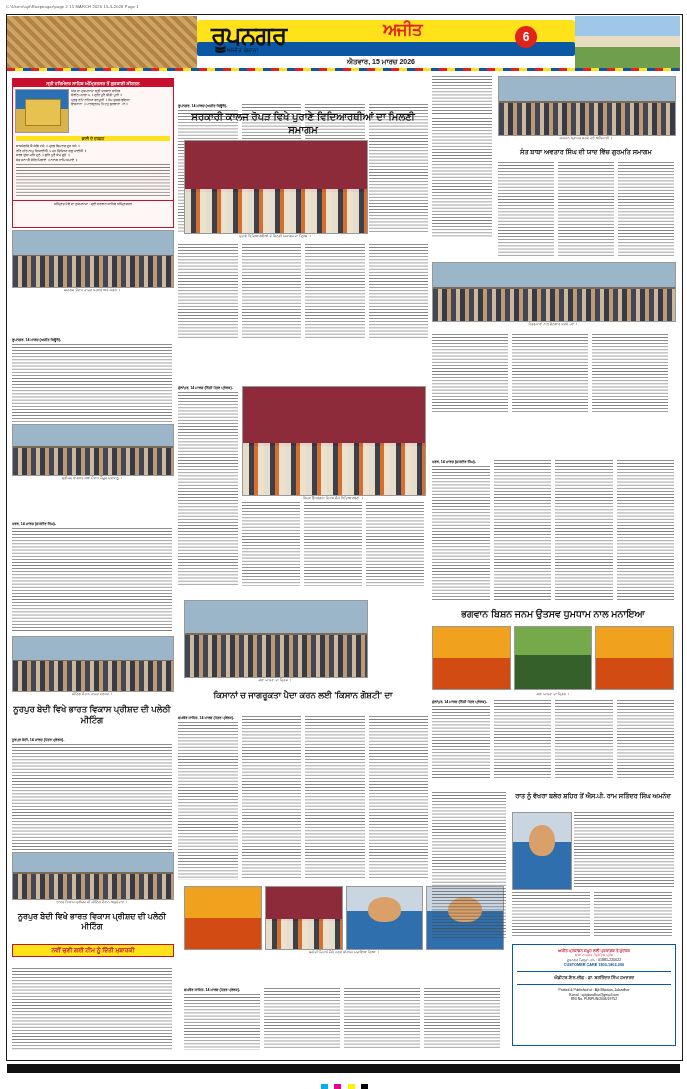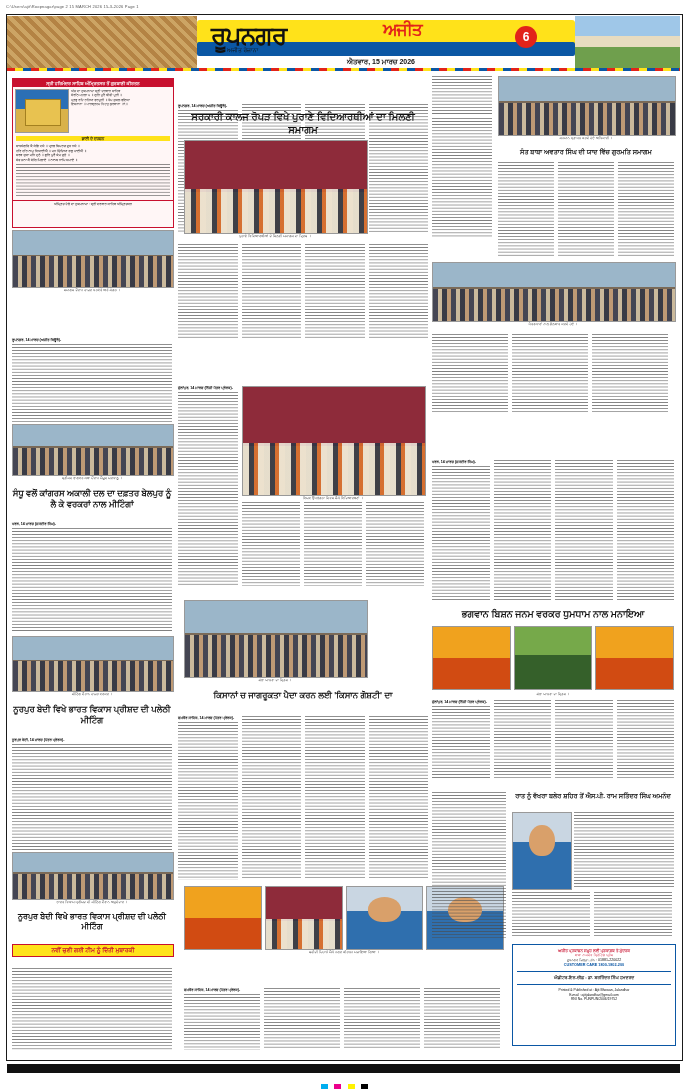--- a/index.html
+++ b/index.html
@@ -104,21 +104,20 @@
   <div class="ph people" style="position:absolute;left:12px;top:230px;width:160px;height:56px;"></div>
   <div class="cap" style="position:absolute;left:12px;top:288px;width:160px;">ਸਮਾਗਮ ਦੌਰਾਨ ਹਾਜ਼ਰ ਪਤਵੰਤੇ ਅਤੇ ਸੰਗਤ ।</div>
 
   <div style="position:absolute;left:12px;top:338px;width:160px;">
     <div style="font-size:3.6px;font-weight:bold;">ਰੂਪਨਗਰ, 14 ਮਾਰਚ (ਅਜੀਤ ਬਿਊਰੋ)-</div>
     <div class="body-lines" style="height:78px;margin-top:2px;"></div>
   </div>
   <div class="ph people" style="position:absolute;left:12px;top:424px;width:160px;height:50px;"></div>
   <div class="cap" style="position:absolute;left:12px;top:476px;width:160px;">ਸ੍ਰੀਮਦ ਭਾਗਵਤ ਕਥਾ ਦੌਰਾਨ ਮੌਜੂਦ ਸ਼ਰਧਾਲੂ ।</div>
 
-  <div class="headline" style="position:absolute;left:12px;top:488px;width:160px;font-size:8.5px;line-height:1.25;">ਸੰਧੂ ਵਲੋਂ ਕਾਂਗਰਸ ਅਕਾਲੀ ਦਲ ਦਾ ਦਫ਼ਤਰ ਬੇਲਪੁਰ ਨੂੰ ਲੈ ਕੇ ਵਰਕਰਾਂ ਨਾਲ ਮੀਟਿੰਗਾਂ</div>
   <div style="position:absolute;left:12px;top:522px;width:160px;">
     <div style="font-size:3.6px;font-weight:bold;">ਖਰੜ, 14 ਮਾਰਚ (ਜਸਵੀਰ ਸਿੰਘ)-</div>
     <div class="body-lines" style="height:104px;margin-top:2px;"></div>
   </div>
   <div class="ph people" style="position:absolute;left:12px;top:636px;width:160px;height:54px;"></div>
   <div class="cap" style="position:absolute;left:12px;top:692px;width:160px;">ਮੀਟਿੰਗ ਦੌਰਾਨ ਹਾਜ਼ਰ ਵਰਕਰ ।</div>
 
   <div class="headline" style="position:absolute;left:12px;top:704px;width:160px;font-size:8.5px;line-height:1.25;">ਨੂਰਪੁਰ ਬੇਦੀ ਵਿਖੇ ਭਾਰਤ ਵਿਕਾਸ ਪ੍ਰੀਸ਼ਦ ਦੀ ਪਲੇਠੀ ਮੀਟਿੰਗ</div>
   <div style="position:absolute;left:12px;top:738px;width:160px;">
     <div style="font-size:3.6px;font-weight:bold;">ਨੂਰਪੁਰ ਬੇਦੀ, 14 ਮਾਰਚ (ਪੱਤਰ ਪ੍ਰੇਰਕ)-</div>
@@ -275,21 +274,21 @@
         <div class="body-lines" style="height:140px;"></div>
       </div>
     <div style="width:58px;">
         <div class="body-lines" style="height:140px;"></div>
       </div>
     <div style="width:58px;">
         <div class="body-lines" style="height:140px;"></div>
       </div>
   </div>
 
-  <div class="headline" style="position:absolute;left:432px;top:608px;width:242px;font-size:9.5px;">ਭਗਵਾਨ ਬਿਸ਼ਨ ਜਨਮ ਵਰਕਰ ਧੁਮਧਾਮ ਨਾਲ ਮਨਾਇਆ</div>
+  <div class="headline" style="position:absolute;left:432px;top:608px;width:242px;font-size:9.5px;">ਭਗਵਾਨ ਬਿਸ਼ਨ ਜਨਮ ਉਤਸਵ ਧੁਮਧਾਮ ਨਾਲ ਮਨਾਇਆ</div>
   <div style="position:absolute;left:432px;top:626px;width:242px;">
     <div style="display:flex;gap:3px;">
       <div class="ph orange" style="width:78px;height:62px;"></div>
       <div class="ph green" style="width:78px;height:62px;"></div>
       <div class="ph orange" style="width:78px;height:62px;"></div>
     </div>
     <div class="cap" style="margin-top:2px;">ਸ਼ੋਭਾ ਯਾਤਰਾ ਦਾ ਦ੍ਰਿਸ਼ ।</div>
   </div>
   <div style="position:absolute;left:432px;top:700px;width:242px;display:flex;gap:4px;">
     <div style="width:58px;">

